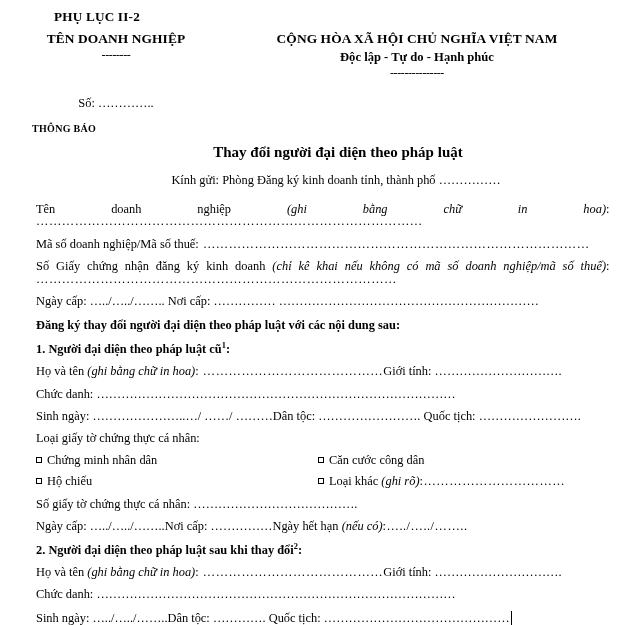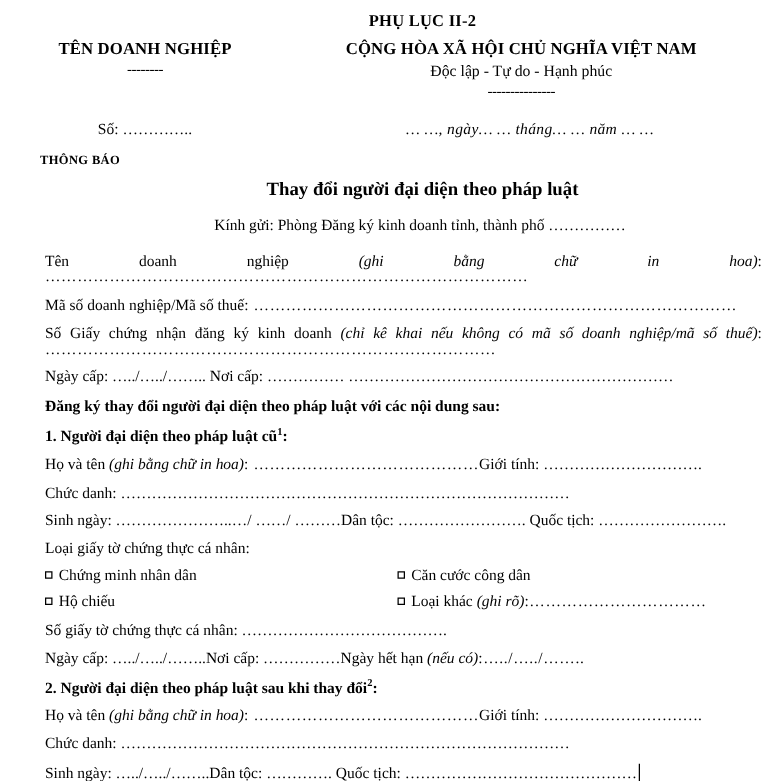--- a/index.html
+++ b/index.html
@@ -21,21 +21,20 @@
   .page {
     position: relative;
     width: 622px;
     height: 625px;
     padding: 0;
     box-sizing: border-box;
   }
 
   
   .appendix-title {
-    text-align: center;
     font-weight: bold;
     font-size: 13.2px;
     letter-spacing: 0.2px;
     padding-top: 10px;
     padding-left: 54px;
   }
 
   .header-row {
     display: flex;
     align-items: flex-start;
@@ -51,21 +50,21 @@
     text-align: center;
     padding-right: 20px;
   }
   .hdr-strong {
     font-weight: bold;
     font-size: 13.4px;
     letter-spacing: 0.1px;
     white-space: nowrap;
   }
   .hdr-sub {
-    font-weight: normal;
+    font-weight: bold;
     font-size: 12.6px;
     margin-top: 5px;
   }
   .rule-dashes {
     font-size: 12px;
     letter-spacing: -0.4px;
     margin-top: 2px;
   }
   .rule-dashes.short { margin-top: 3px; }
   .rule-dashes.long  { margin-top: 4px; }
@@ -179,21 +178,20 @@
     </div>
     <div class="hdr-right">
       <div class="hdr-strong">CỘNG HÒA XÃ HỘI CHỦ NGHĨA VIỆT NAM</div>
       <div class="hdr-sub">Độc lập - Tự do - Hạnh phúc</div>
       <div class="rule-dashes long">---------------</div>
     </div>
   </div>
 
   <div class="numdate-row">
     <div class="numdate-left">Số: …………..</div>
-    <div class="numdate-right">… …, ngày… … tháng… … năm … …</div>
   </div>
 
   <div class="doc-title">THÔNG BÁO</div>
   <div class="doc-subtitle">Thay đổi người đại diện theo pháp luật</div>
   <div class="recipient">Kính gửi: Phòng Đăng ký kinh doanh tỉnh, thành phố ……………</div>
 
   <div class="body-block">
 
     <div class="line">
       <span>Tên doanh nghiệp</span>

